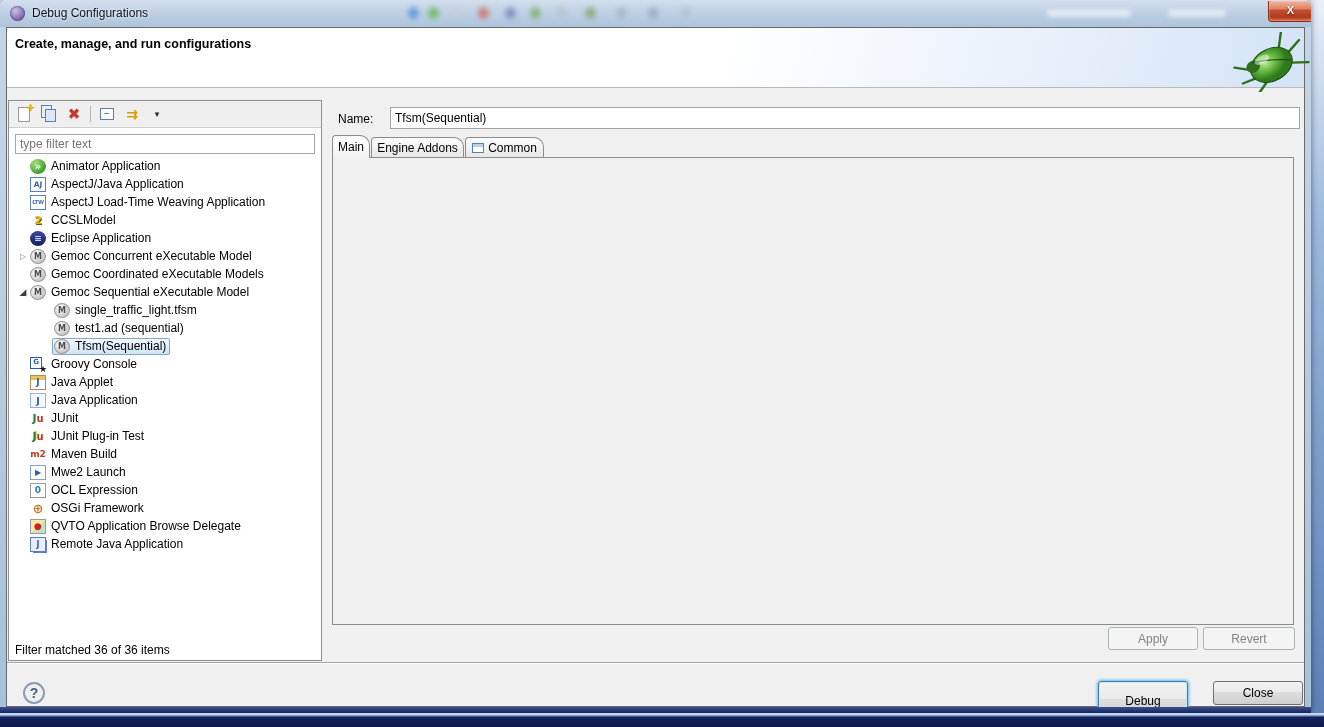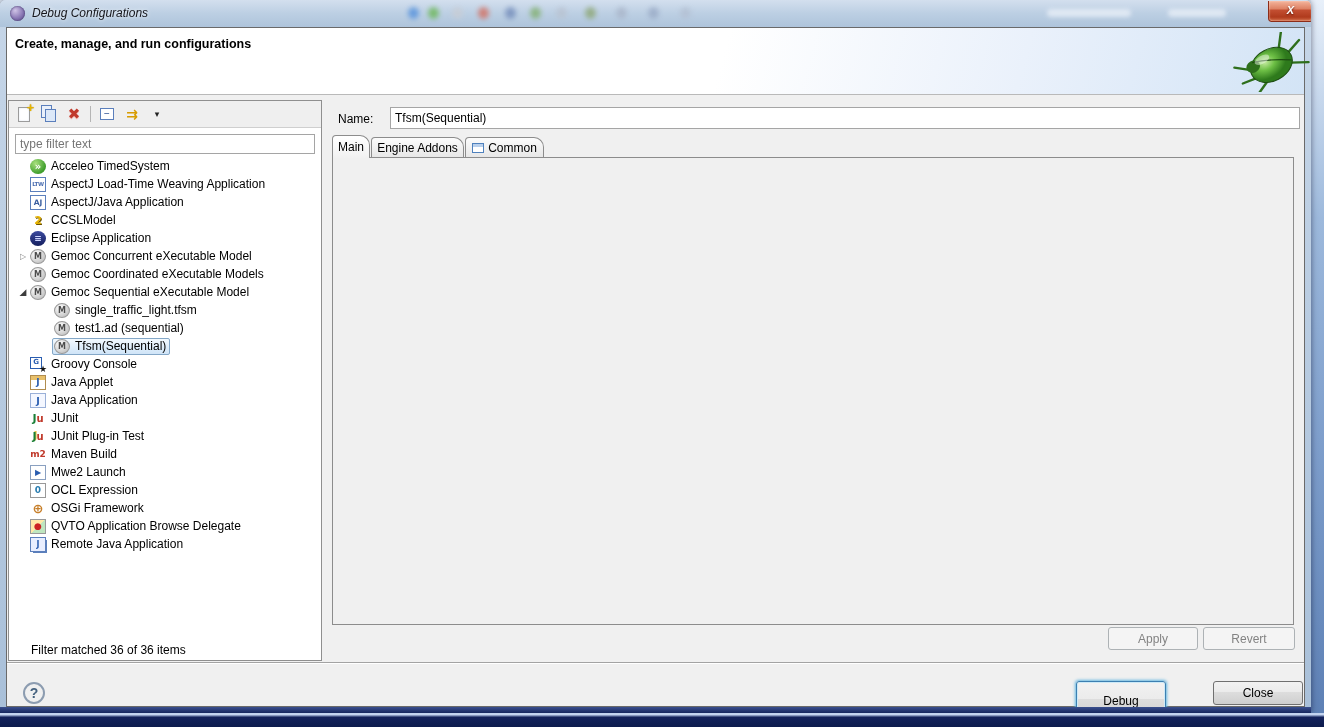--- a/index.html
+++ b/index.html
@@ -3,36 +3,36 @@
 <meta charset="utf-8">
 <style>
   * { margin:0; padding:0; box-sizing:border-box; }
   html,body { width:1324px; height:727px; overflow:hidden; font-family:"Liberation Sans","DejaVu Sans",sans-serif; font-size:12px; color:#000; }
   body { position:relative; background:linear-gradient(180deg,#dfe9f4,#8fa9cc 45%,#6f93c4); }
   .abs { position:absolute; }
 
   
   #desktop-right { left:1311px; top:0; width:13px; height:727px; background:linear-gradient(180deg,#e8f0fa 0%,#9db9dc 30%,#7f9fcc 60%,#5c7fb4 100%); }
   #frame { left:0; top:0; width:1311px; height:713px; background:linear-gradient(180deg,#c6d6e8,#a9c0d9); border-radius:6px 6px 0 0; box-shadow:0 0 6px rgba(0,0,30,.5); }
-  #titlebar { left:0; top:0; width:1311px; height:27px; background:linear-gradient(180deg,#d3dfee 0%,#bccfe3 50%,#aec4db 100%); border-radius:6px 6px 0 0; overflow:hidden;font-style:italic; }
+  #titlebar { left:0; top:0; width:1311px; height:27px; background:linear-gradient(180deg,#d3dfee 0%,#bccfe3 50%,#aec4db 100%); border-radius:6px 6px 0 0; overflow:hidden; }
   .blob { position:absolute; top:7px; width:11px; height:12px; border-radius:50%; filter:blur(2.5px); opacity:.75; }
   .bar-blur { position:absolute; top:9px; height:8px; border-radius:4px; filter:blur(2px); opacity:.7; background:#eef3fa; }
   #title-icon { left:10px; top:6px; width:15px; height:15px; border-radius:50%;
     background:radial-gradient(circle at 35% 30%,#cfc3e6,#8a78b5 55%,#5c4b8a); box-shadow:inset 0 0 2px #3a2f60; }
   #title-text { left:32px; top:6px; color:#15151a; text-shadow:0 0 4px #fff; }
   #close-btn { left:1268px; top:1px; width:45px; height:21px; border:1px solid #8c2c18; border-top:none; border-radius:0 0 4px 4px;
     background:linear-gradient(180deg,#f4b49c 0%,#dd8063 40%,#c34f32 45%,#b03b1d 80%,#d06a45 100%);
     color:#fff; font-weight:bold; font-size:11px; text-align:center; line-height:19px;
     text-shadow:0 1px 2px #5e1405; box-shadow:inset 0 0 2px #ffd9c8; cursor:default; }
   #client { left:6px; top:27px; width:1299px; height:680px; background:#f0f0f0; border:1px solid #6a6a6a; }
   #glass-bottom { left:0; top:707px; width:1311px; height:6px; background:linear-gradient(180deg,#3a4f8e,#16275f); }
   #taskbar { left:0; top:713px; width:1324px; height:14px; background:linear-gradient(180deg,#c3d4f0 0%,#c3d4f0 12%,#13225c 30%,#0d1b4d 100%); }
 
   
-  #banner { left:7px; top:28px; width:1297px; height:67px; background:linear-gradient(105deg,#ffffff 55%,#eaf1fb 78%,#d3e4f6 100%); border-bottom:1px solid #b9b9b9;padding-left:30px; }
+  #banner { left:7px; top:28px; width:1297px; height:60px; background:linear-gradient(105deg,#ffffff 55%,#eaf1fb 78%,#d3e4f6 100%); border-bottom:1px solid #b9b9b9;padding-left:30px; }
   #banner-title { left:8px; top:9px; font-weight:bold; font-size:12.5px; }
 
   
   #sidebar { left:8px; top:100px; width:314px; height:561px; background:#fff; border:1px solid #8f8f8f; }
   #side-toolbar { left:0; top:0; width:312px; height:27px; background:#efefef; border-bottom:1px solid #cfcfcf; display:flex; align-items:center; padding-left:6px; gap:7px; }
   .tbico { width:18px; height:18px; display:inline-flex; align-items:center; justify-content:center; position:relative; }
   .tb-sep { width:1px; height:16px; background:#b5b5b5; }
   .ico-page { width:12px; height:15px; background:#fff; border:1px solid #9b9b9b; box-shadow:inset 0 0 2px #dde4ee; position:relative; }
   .ico-new .plus { position:absolute; right:-1px; top:-4px; color:#e7b400; font-weight:bold; font-size:12px; text-shadow:0 0 1px #9a7b00; }
   .ico-dup .p1,.ico-dup .p2 { position:absolute; width:11px; height:13px; background:#eaf0fa; border:1px solid #5b7fbc; }
@@ -42,21 +42,21 @@
   .ico-filter { color:#d89c00; font-size:14px; font-weight:bold; }
   .ico-caret { color:#222; font-size:9px; }
   #filter-box { left:6px; top:33px; width:300px; height:20px; border:1px solid #a5a5a5; background:#fff; font-size:12px; padding:0 4px; color:#555; font-family:"Liberation Sans",sans-serif; }
   #tree { left:1px; top:56px; width:306px; }
   .trow { height:18px; display:flex; align-items:center; padding-left:6px; white-space:nowrap; }
   .trow .exp { width:14px; font-size:8px; color:#8a8a8a; text-align:center; flex:none; }
   .trow .exp.open { color:#3c3c3c; font-size:9px; }
   .trow.child { padding-left:44px; }
   .tlabel { margin-left:5px; }
   .selwrap { display:inline-flex; align-items:center; background:linear-gradient(180deg,#f3f9fe,#cfe4f7); border:1px solid #84a7c7; border-radius:2px; padding:0 3px 0 1px; margin-left:-2px; }
-  #side-status { left:6px; top:542px; width:300px;margin-left:16px; }
+  #side-status { left:6px; top:542px; width:300px; }
 
   
   .ico { width:16px; height:15px; display:inline-flex; align-items:center; justify-content:center; font-weight:bold; font-size:9px; flex:none; position:relative; font-family:"DejaVu Sans",sans-serif; }
   .ico-acceleo { border-radius:50%; background:radial-gradient(circle at 35% 30%,#a8e07e,#3f9e2c 70%); color:#fff; font-size:10px; }
   .ico-ltw { border:1px solid #5b7fbc; background:#fff; color:#4a6db0; font-size:5.5px; letter-spacing:-.3px; }
   .ico-aj { border:1px solid #5b7fbc; background:#fff; color:#3b5fa0; font-size:7.5px; }
   .ico-ccsl { color:#e8b400; font-size:11px; text-shadow:1px 1px 0 #6b5200; }
   .ico-eclipse { border-radius:50%; background:linear-gradient(180deg,#3b4a9f,#151f5e); color:#cdd5ff; font-size:9px; line-height:6px; }
   .ico-gemoc { border-radius:50%; background:radial-gradient(circle at 35% 30%,#ffffff,#c2c2c2 80%); border:1px solid #9a9a9a; color:#4c4c4c; font-size:8px; }
   .ico-groovy { }
@@ -161,31 +161,31 @@
         <span class="ico-collapse">−</span>
       </span>
     <span class="tbico ico-filter">⇉</span>
     <span class="tbico ico-caret">▾</span>
   </div>
   <input class="abs" id="filter-box" style="color: rgb(85, 85, 85);" placeholder="type filter text">
   <div class="abs" id="tree">
     <div class="trow">
         <span class="exp"></span>
         <span class="ico ico-acceleo">»</span>
-        <span class="tlabel">Acceleo TimedSystem</span>
+        <span class="tlabel">Animator Application</span>
+      </div>
+    <div class="trow">
+        <span class="exp"></span>
+        <span class="ico ico-aj">AJ</span>
+        <span class="tlabel">AspectJ/Java Application</span>
       </div>
     <div class="trow">
         <span class="exp"></span>
         <span class="ico ico-ltw">LTW</span>
         <span class="tlabel">AspectJ Load-Time Weaving Application</span>
-      </div>
-    <div class="trow">
-        <span class="exp"></span>
-        <span class="ico ico-aj">AJ</span>
-        <span class="tlabel">AspectJ/Java Application</span>
       </div>
     <div class="trow">
         <span class="exp"></span>
         <span class="ico ico-ccsl">2</span>
         <span class="tlabel">CCSLModel</span>
       </div>
     <div class="trow">
         <span class="exp"></span>
         <span class="ico ico-eclipse">≡</span>
         <span class="tlabel">Eclipse Application</span>
@@ -343,21 +343,21 @@
 <div class="abs ro" style="left:495px;top:541px;width:690px;height:21px">/</div>
 <div class="abs btn" style="left:1191px;top:540px;width:90px;height:23px">Browse</div>
 <div class="abs flabel" style="left:350px;top:571px">Main model element name</div>
 <div class="abs flabel" style="left:495px;top:571px">TrafficControl : TimedSystem</div>
 
 <div class="abs btn disabled" style="left:1108px;top:627px;width:90px;height:23px">Apply</div>
 <div class="abs btn disabled" style="left:1203px;top:627px;width:92px;height:23px">Revert</div>
 
 <div class="abs footer-sep"></div>
 <div class="abs" id="help-circle">?</div>
-<div class="abs btn default" style="left:1076px;top:681px;width:90px;height:40px">Debug</div>
+<div class="abs btn default" style="left:1098px;top:681px;width:90px;height:40px">Debug</div>
 <div class="abs btn" style="left:1213px;top:681px;width:90px;height:24px">Close</div>
 
 <div class="abs" id="glass-bottom"></div>
 <div class="abs" id="taskbar">
   
   
   
 </div>
 
 </body></html>

